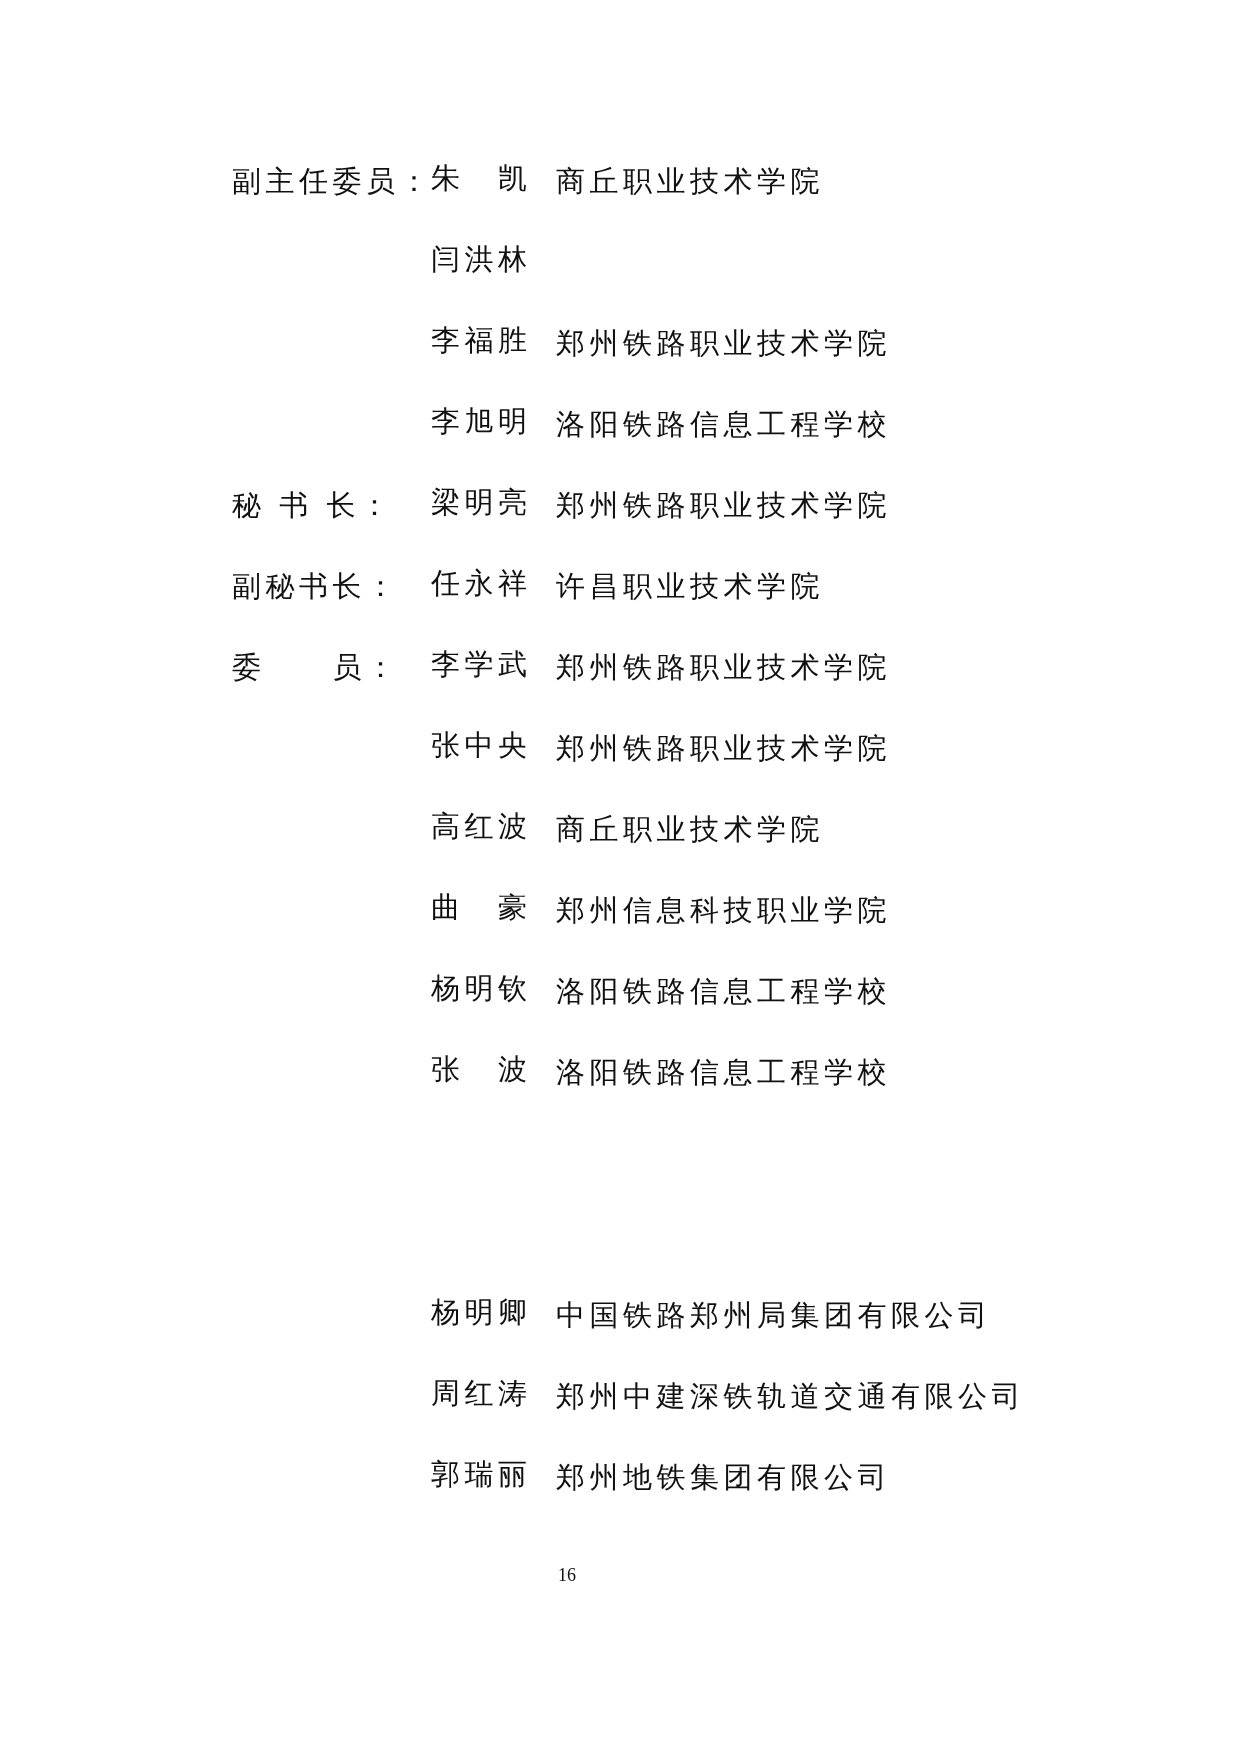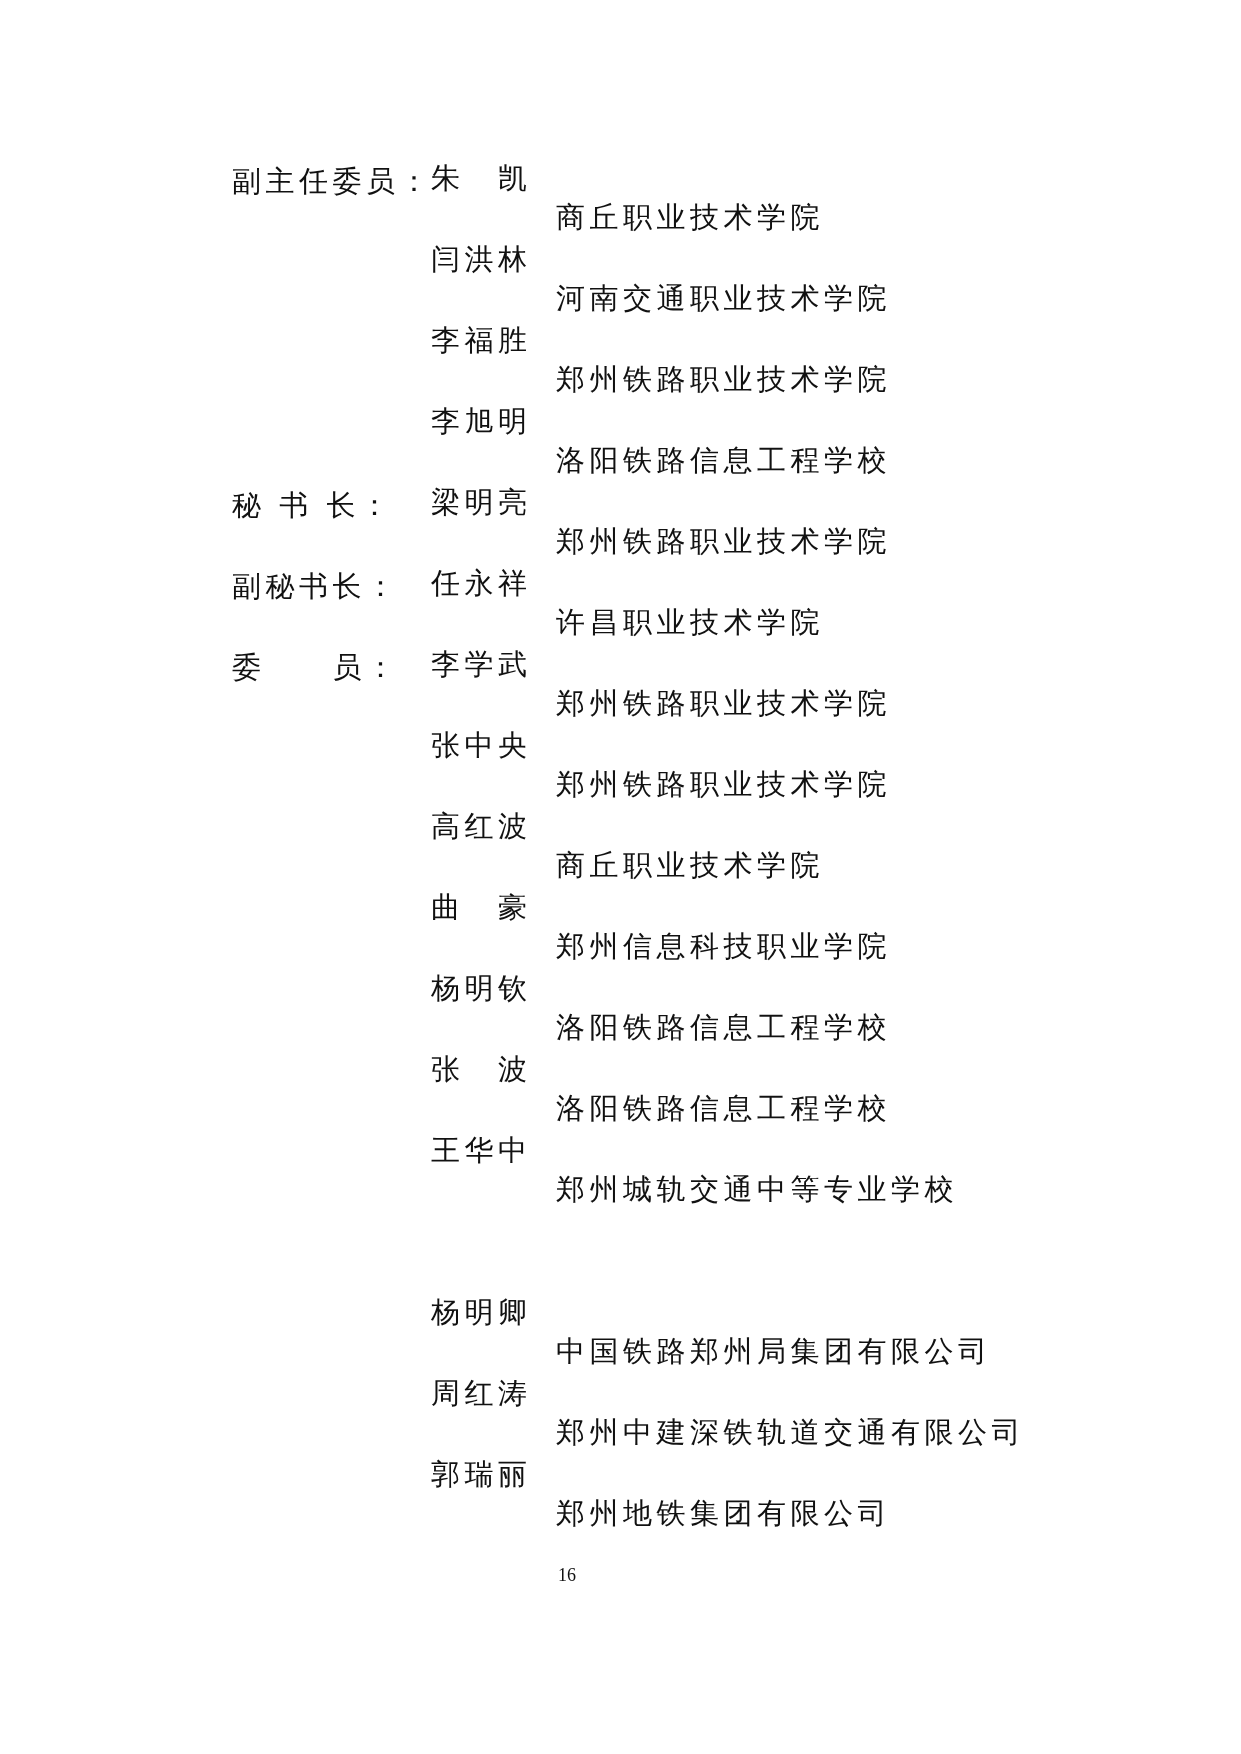--- a/index.html
+++ b/index.html
@@ -4,38 +4,37 @@
 <style>
   html, body { margin: 0; padding: 0; background: #ffffff; }
   body { width: 1241px; height: 1754px; position: relative; overflow: hidden;
          font-family: "DejaVu Sans", "Liberation Sans", sans-serif; color: #111; }
   .page { position: absolute; left: 0; top: 0; width: 1241px; height: 1754px; border-radius: 31px; }
   .row { position: absolute; left: 0; height: 40px; width: 1241px; }
   .cell { position: absolute; top: 0; font-size: 29px; line-height: 40px;
           letter-spacing: 4.5px; white-space: nowrap; }
   .label { left: 232px; }
   .name { left: 431px; font-family: Liberation Mono, monospace; }
-  .org { left: 556px; margin-top: 36px; }
+  .org { left: 556px; }
   .page-number { position: absolute; top: 1565px; left: 0; width: 1134px; text-align: center;
                  font-family: "Liberation Serif", "DejaVu Serif", serif; font-size: 18px; }
 </style>
 </head>
 <body>
 
 <div class="page">
 
   <div class="row" style="top:161px">
     <span class="cell label">副主任委员：</span>
     <span class="cell name">朱　凯</span>
     <span class="cell org">商丘职业技术学院</span>
   </div>
   <div class="row" style="top:242px">
     <span class="cell label"></span>
     <span class="cell name">闫洪林</span>
-    <span class="cell org">河南交通职业技术学院</span>
   </div>
   <div class="row" style="top:323px">
     <span class="cell label"></span>
     <span class="cell name">李福胜</span>
     <span class="cell org">郑州铁路职业技术学院</span>
   </div>
   <div class="row" style="top:404px">
     <span class="cell label"></span>
     <span class="cell name">李旭明</span>
     <span class="cell org">洛阳铁路信息工程学校</span>
@@ -73,25 +72,20 @@
   <div class="row" style="top:971px">
     <span class="cell label"></span>
     <span class="cell name">杨明钦</span>
     <span class="cell org">洛阳铁路信息工程学校</span>
   </div>
   <div class="row" style="top:1052px">
     <span class="cell label"></span>
     <span class="cell name">张　波</span>
     <span class="cell org">洛阳铁路信息工程学校</span>
   </div>
-  <div class="row" style="top:1133px">
-    <span class="cell label"></span>
-    <span class="cell name">王华中</span>
-    <span class="cell org">郑州城轨交通中等专业学校</span>
-  </div>
   <div class="row" style="top:1295px">
     <span class="cell label"></span>
     <span class="cell name">杨明卿</span>
     <span class="cell org">中国铁路郑州局集团有限公司</span>
   </div>
   <div class="row" style="top:1376px">
     <span class="cell label"></span>
     <span class="cell name">周红涛</span>
     <span class="cell org">郑州中建深铁轨道交通有限公司</span>
   </div>

